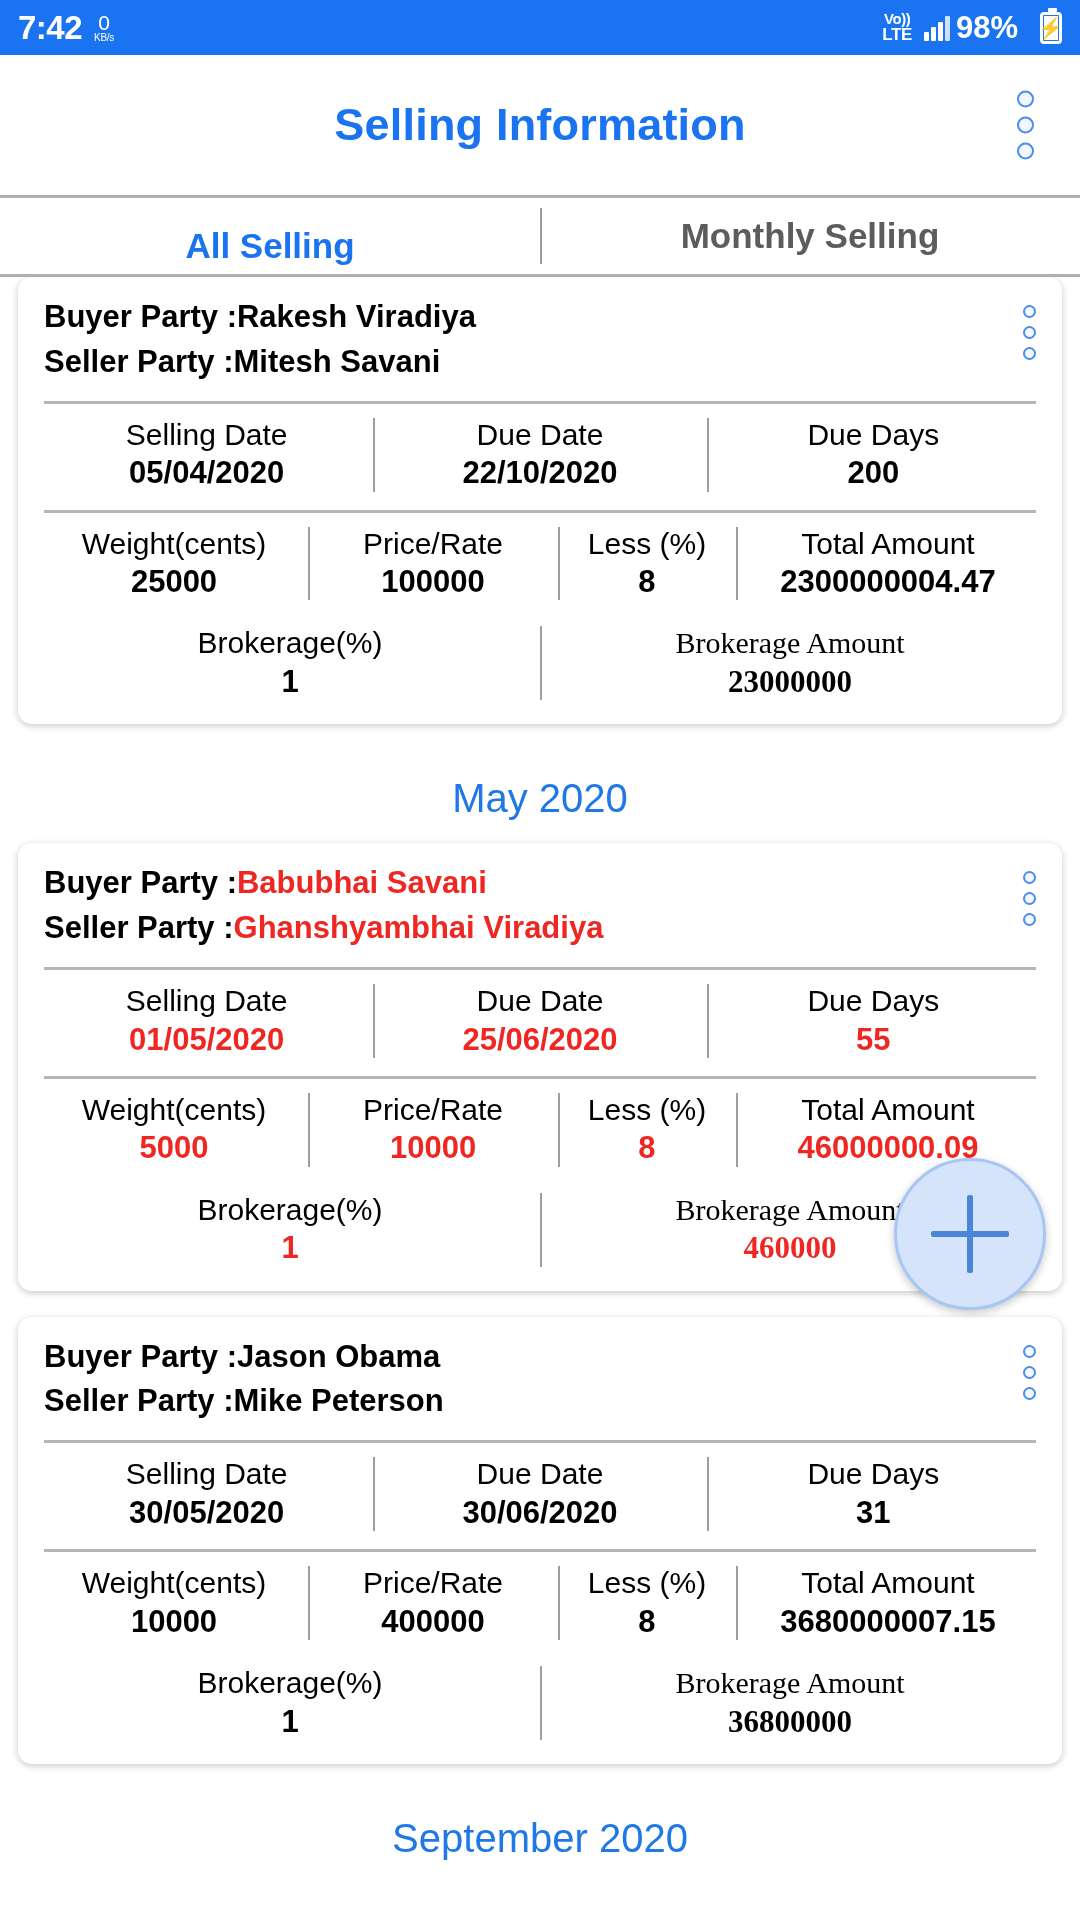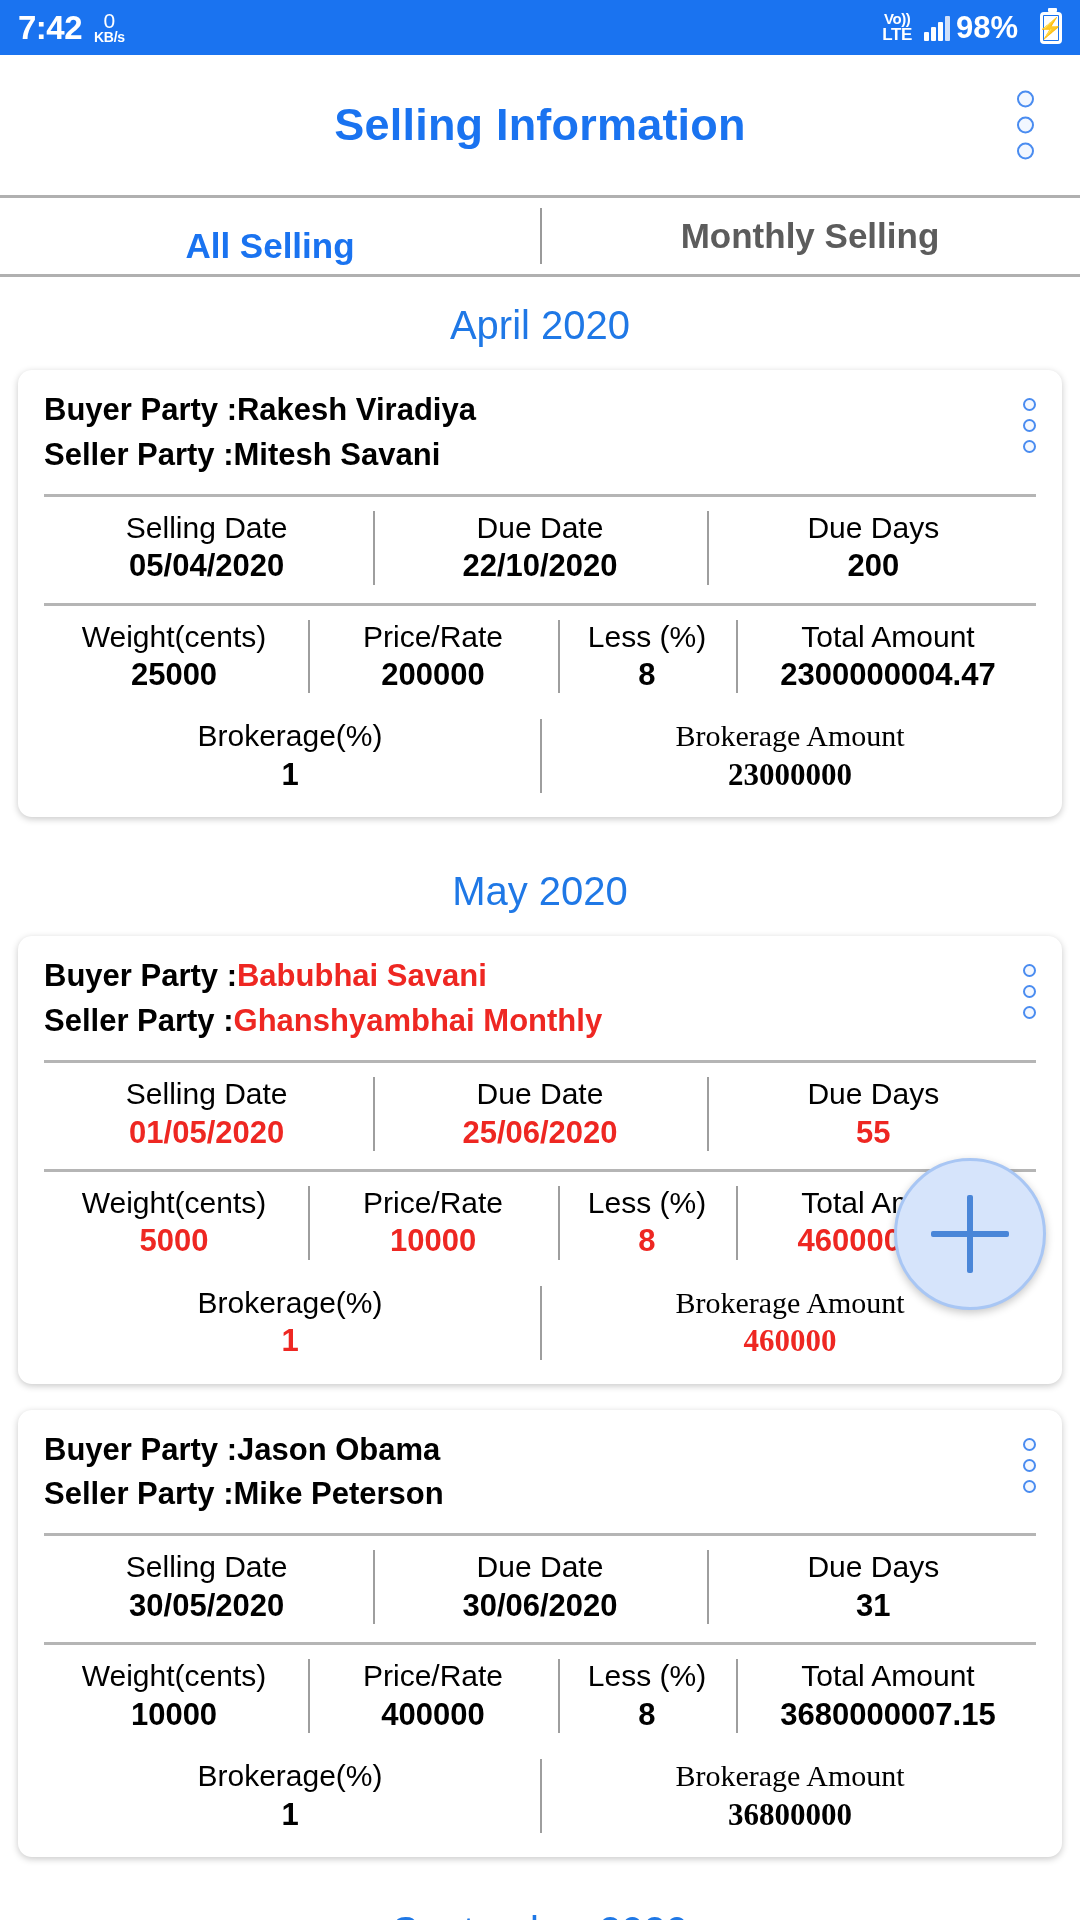--- a/index.html
+++ b/index.html
@@ -13,21 +13,21 @@
 
   
   .statusbar{
     height:55px; background:#1a73f0; color:#fff;
     display:flex; align-items:center; padding:0 18px;
     font-size:30px; font-weight:600;
   }
   .sb-time{ font-size:33px; letter-spacing:-.5px; }
   .sb-net{ margin-left:12px; display:flex; flex-direction:column; align-items:center; line-height:.92; }
   .sb-net .n1{ font-size:21px; font-weight:500;}
-  .sb-net .n2{ font-size:14px; font-weight:700; letter-spacing:-.3px;}
+  .sb-net .n2{ font-size:10px; font-weight:400; letter-spacing:-.3px;}
   .sb-spacer{ flex:1; }
   .sb-volte{ display:flex; flex-direction:column; align-items:center; line-height:.95; margin-right:12px;}
   .sb-volte .v1{ font-size:15px; font-weight:700; letter-spacing:-.4px;}
   .sb-volte .v2{ font-size:17px; font-weight:700; letter-spacing:-.4px;}
   .sb-sig{ display:flex; align-items:flex-end; gap:2px; height:26px; margin-right:6px;}
   .sb-sig i{ display:block; width:5px; background:#fff; border-radius:1px;}
   .sb-sig i:nth-child(1){height:9px;}
   .sb-sig i:nth-child(2){height:14px;}
   .sb-sig i:nth-child(3){height:19px;}
   .sb-sig i:nth-child(4){height:25px; background:#cfe0fb;}
@@ -135,21 +135,20 @@
   <div class="tabs">
     <div class="tab active">
       <span>All Selling</span>
     </div>
     <div class="tab">
       <span>Monthly Selling</span>
     </div>
   </div>
 
   <div class="content" id="list">
-      <div class="month">April 2020</div>
       <div class="card">
         <div class="card-head-wrap">
           <div class="card-head">
             <div class="party"><span class="lbl">Buyer Party :</span><span class="val">Rakesh Viradiya</span></div>
             <div class="party"><span class="lbl">Seller Party :</span><span class="val">Mitesh Savani</span></div>
           </div>
           <div class="card-dots">
             <span></span>
             <span></span>
             <span></span>
@@ -171,21 +170,21 @@
           </div>
         </div>
         <div class="hr"></div>
         <div class="row w">
           <div class="cell c-weight">
             <div class="k">Weight(cents)</div>
             <div class="v">25000</div>
           </div>
           <div class="cell c-price">
             <div class="k">Price/Rate</div>
-            <div class="v">200000</div>
+            <div class="v">100000</div>
           </div>
           <div class="cell c-less">
             <div class="k">Less (%)</div>
             <div class="v">8</div>
           </div>
           <div class="cell c-total">
             <div class="k">Total Amount</div>
             <div class="v">2300000004.47</div>
           </div>
         </div>
@@ -198,21 +197,21 @@
             <div class="k">Brokerage Amount</div>
             <div class="v">23000000</div>
           </div>
         </div>
       </div>
       <div class="month">May 2020</div>
       <div class="card red">
         <div class="card-head-wrap">
           <div class="card-head">
             <div class="party"><span class="lbl">Buyer Party :</span><span class="val">Babubhai Savani</span></div>
-            <div class="party"><span class="lbl">Seller Party :</span><span class="val">Ghanshyambhai Monthly</span></div>
+            <div class="party"><span class="lbl">Seller Party :</span><span class="val">Ghanshyambhai Viradiya</span></div>
           </div>
           <div class="card-dots">
             <span></span>
             <span></span>
             <span></span>
           </div>
         </div>
         <div class="hr"></div>
         <div class="row d">
           <div class="cell">

